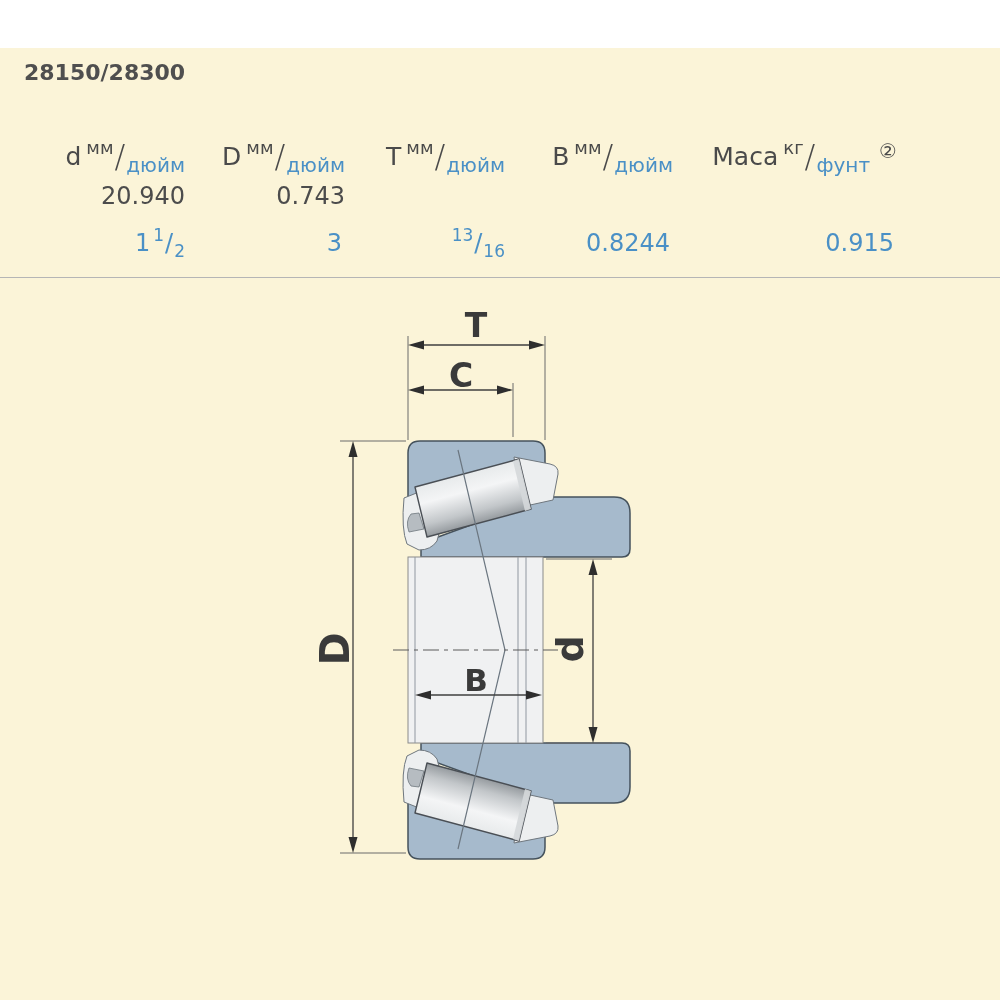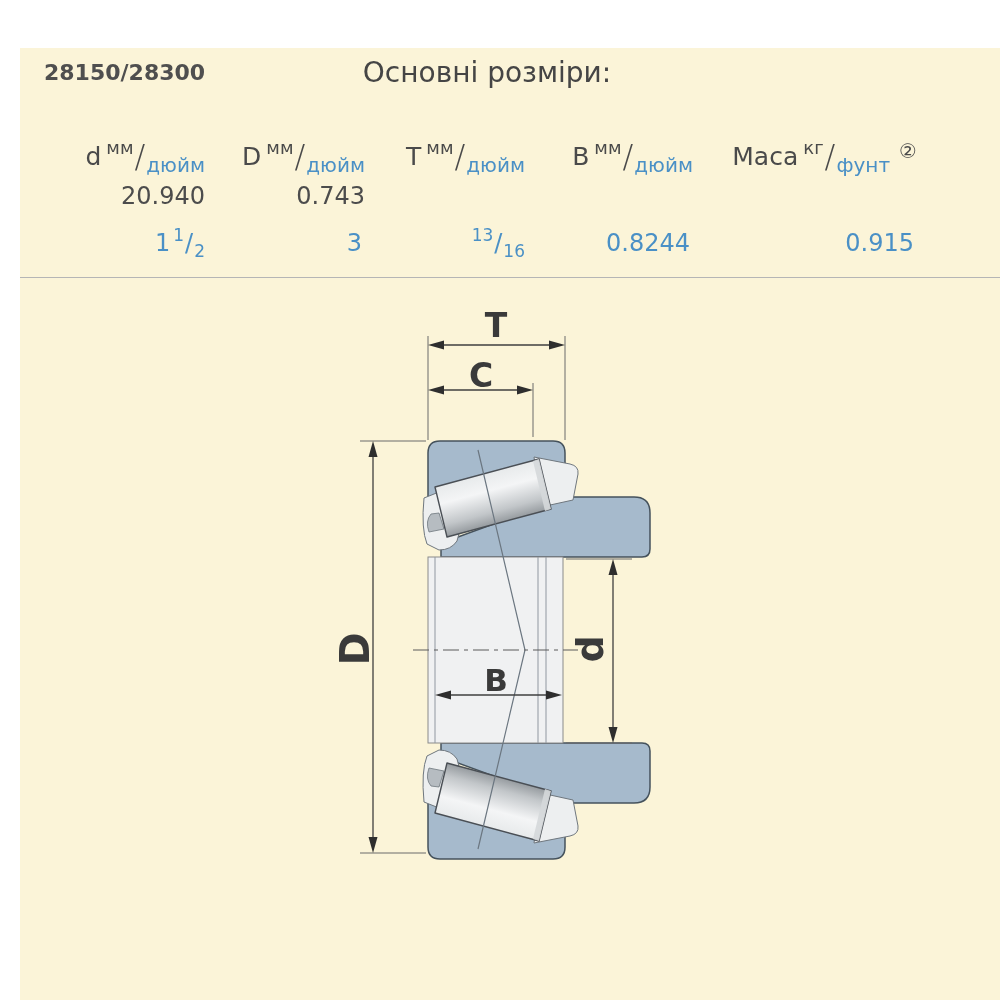--- a/index.html
+++ b/index.html
@@ -3,21 +3,21 @@
 <meta charset="utf-8">
 <style>
   :root{
     --page_bg:#FBF4D8; --top_strip:#FFFFFF; --text_dark:#4A4A4A; --text_blue:#4A90C6;
     --separator:#B5B5B5; --ring_fill:#A6BACC; --ring_stroke:#45525C; --dim_color:#3F3F3F;
     --cage_fill:#EDEFF0; --bore_fill:#F0F1F2;
   }
   *{margin:0;padding:0;box-sizing:border-box;}
   html,body{width:1000px;height:1000px;overflow:hidden;background:#fff;
     font-family:"DejaVu Sans","Liberation Sans",sans-serif;}
-  .page{position:relative;width:881px;height:1000px;background:var(--top_strip);margin-left:20px;}
+  .page{position:relative;width:881px;height:1000px;background:var(--top_strip);}
   .content{position:absolute;left:0;top:48px;width:1000px;height:952px;background:var(--page_bg);}
 
   .part-number{position:absolute;left:24px;top:12px;font-size:22px;font-weight:bold;color:#4F4F4F;}
   .page-title{position:absolute;left:467px;top:8px;transform:translateX(-50%);font-size:28px;color:#454545;white-space:nowrap;}
 
   .spec-table{position:absolute;left:0;top:0;width:897px;}
   .trow{position:absolute;left:0;width:897px;display:grid;grid-template-columns:185px 160px 160px 168px 224px;}
   .trow .cell{display:flex;justify-content:flex-end;align-items:center;white-space:nowrap;}
   .header-row{top:80px;height:56px;}
   .header-row .cell{height:56px;}
@@ -52,21 +52,20 @@
   .constr{stroke:#6B7680;stroke-width:1.2;fill:none;}
   svg text{fill:#3A3A3A;font-family:"DejaVu Sans","Liberation Sans",sans-serif;font-weight:600;}
 </style>
 </head>
 <body>
 
 <div class="page">
   <div class="content">
 
     <div class="part-number">28150/28300</div>
-    <div class="page-title">Основні розміри:</div>
 
     <div class="spec-table">
       <div class="trow header-row">
         <div class="cell">
           <span class="sym">d</span>
           <span class="usup">мм</span>
           <span class="usl">/</span>
           <span class="usub">дюйм</span>
         </div>
         <div class="cell">

